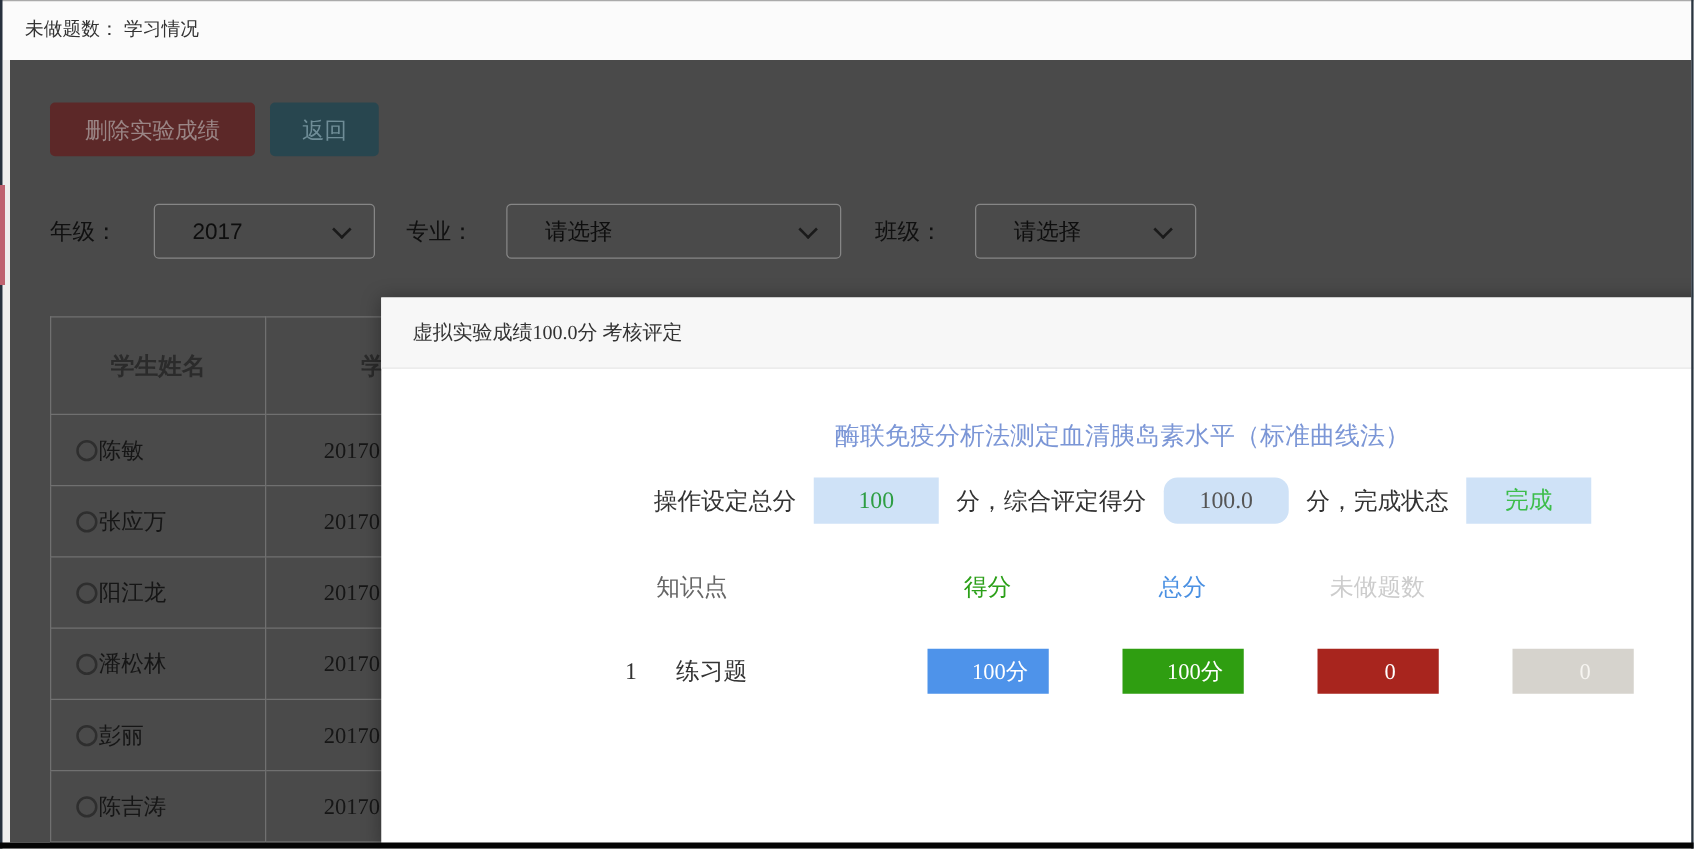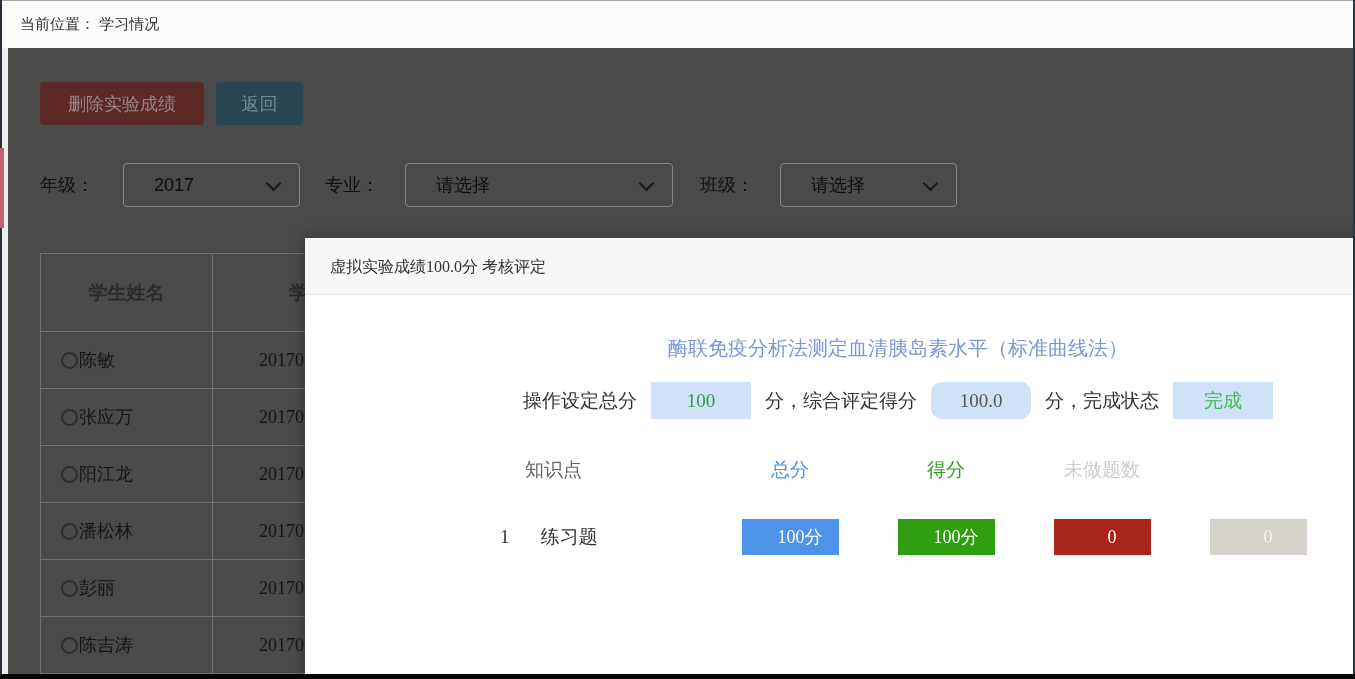--- a/index.html
+++ b/index.html
@@ -65,21 +65,21 @@
   .b-green { background:#2f9e11; }
   .b-red { background:#a8251e; }
   .b-gray { background:#d6d3cd; color:#f7f5f1; }
 </style>
 </head>
 <body>
 
 <div class="screen">
 
   <div class="topbar">
-    <div class="breadcrumb">当前位置： 学习情况</div>
+    <div class="breadcrumb">未做题数： 学习情况</div>
   </div>
 
   <div class="panel">
 
     <button class="btn btn-delete">删除实验成绩</button>
     <button class="btn btn-back">返回</button>
 
     <div class="filter-label" style="left:32px;">年级：</div>
     <div class="dropdown" style="left:115px; width:177px;">
       <span class="dd-value">2017</span>
@@ -145,22 +145,22 @@
       <span>操作设定总分</span>
       <span class="value-box vb-green gap">100</span>
       <span>分，综合评定得分</span>
       <span class="value-box vb-gray gap">100.0</span>
       <span>分，完成状态</span>
       <span class="value-box vb-status" style="margin-left:14px;">完成</span>
     </div>
 
     <div class="k-row k-head">
       <div class="k-col1 h-knowledge">知识点</div>
+      <div class="k-col h-score">得分</div>
       <div class="k-col h-total">总分</div>
-      <div class="k-col h-score">得分</div>
       <div class="k-col h-undone">未做题数</div>
     </div>
 
     <div class="k-row k-data">
       <div class="k-col1">
         <span class="row-index">1</span>
         <span>练习题</span>
       </div>
       <div class="k-col"><span class="badge b-blue">100分</span></div>
       <div class="k-col"><span class="badge b-green">100分</span></div>

